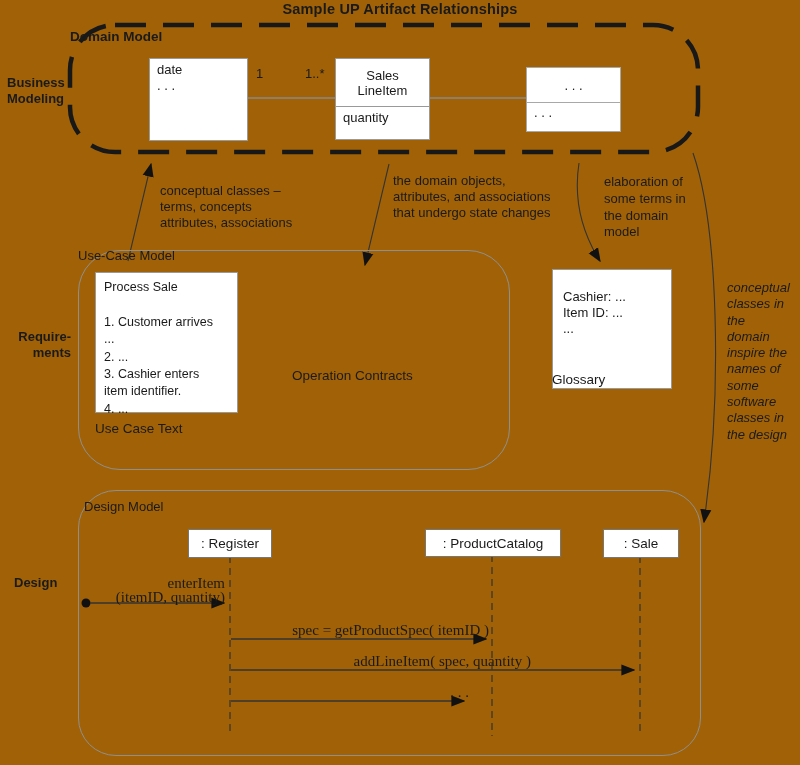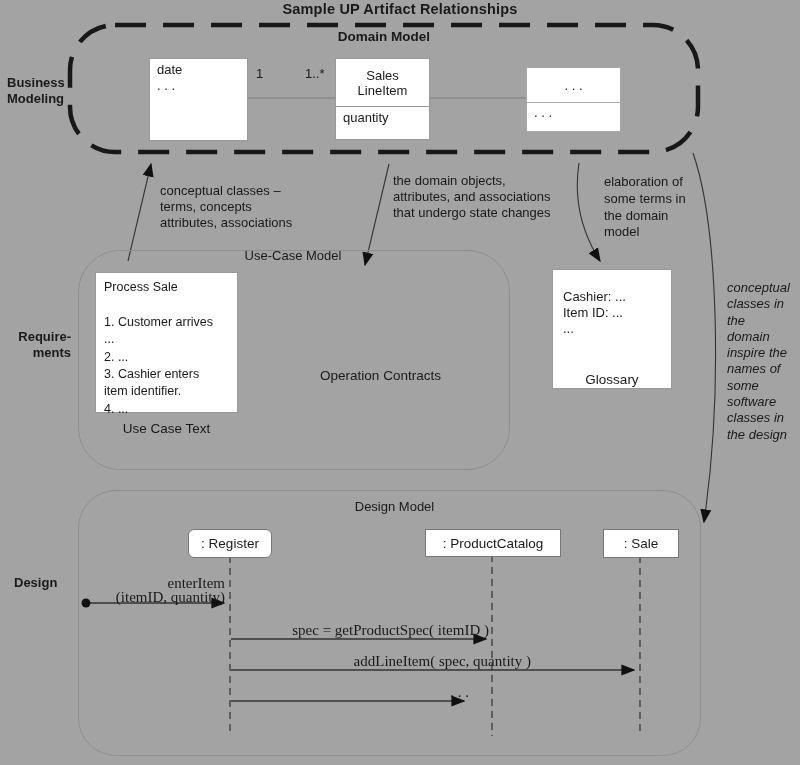--- a/index.html
+++ b/index.html
@@ -1,23 +1,23 @@
 <!DOCTYPE html>
 <html><head>
 <meta charset="utf-8">
 <style>
   html,body{margin:0;padding:0;background:#fff;}
   .canvas{
-    position:relative;width:800px;height:765px;background:#a3a3a3;
+    position:relative;width:800px;height:765px;background:#a16207;
     font-family:"Liberation Sans","DejaVu Sans",sans-serif;color:#1a1a1a;
     overflow:hidden;
   }
   .abs{position:absolute;}
   .pre{white-space:pre-line;}
-  .center{text-align:center;}
+  .center{}
   .bold{font-weight:bold;}
   .italic{font-style:italic;}
   svg.overlay{position:absolute;left:0;top:0;width:800px;height:765px;}
 
   .diagram-title{left:0;top:1px;width:800px;text-align:center;font-size:14.5px;font-weight:bold;letter-spacing:.2px;}
 
   
   .round-rect{border:1.4px solid #8f8f8f;border-radius:42px;background:transparent;}
   .rect-title{font-size:13px;}
 
@@ -139,21 +139,21 @@
   <div class="abs caption center" style="left:292px;top:368px;width:177px;">Operation Contracts</div>
 
   <div class="abs doc-box pre" style="left:552px;top:269px;width:120px;height:120px;padding:19px 6px 0 10px;line-height:16.2px;box-sizing:border-box;font-size:13px;">Cashier: ...
 Item ID: ...
 ...</div>
   <div class="abs caption center" style="left:552px;top:372px;width:120px;">Glossary</div>
 
   <div class="abs round-rect" style="left:78px;top:490px;width:621px;height:264px;border-radius:38px;"></div>
   <div class="abs center rect-title" style="left:84px;top:499px;width:621px;">Design Model</div>
 
-  <div class="abs seq-box" style="left:188px;top:529px;width:82px;height:27px;border-radius:6px;">: Register</div>
+  <div class="abs seq-box" style="left:188px;top:529px;width:82px;height:27px;">: Register</div>
   <div class="abs seq-box" style="left:425px;top:529px;width:134px;height:26px;">: ProductCatalog</div>
   <div class="abs seq-box" style="left:603px;top:529px;width:74px;height:27px;">: Sale</div>
 
   <div class="abs msg-label pre" style="left:95px;top:576px;width:130px;">enterItem
 (itemID, quantity)</div>
   <div class="abs msg-label" style="left:231px;top:623px;width:258px;">spec = getProductSpec( itemID )</div>
   <div class="abs msg-label" style="left:231px;top:654px;width:300px;">addLineItem( spec, quantity )</div>
   <div class="abs msg-label" style="left:231px;top:685px;width:238px;">. . .</div>
 
 </div>

